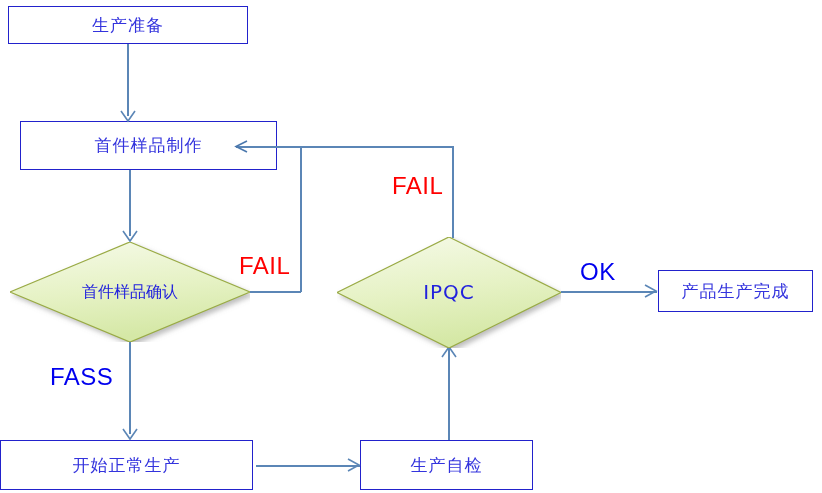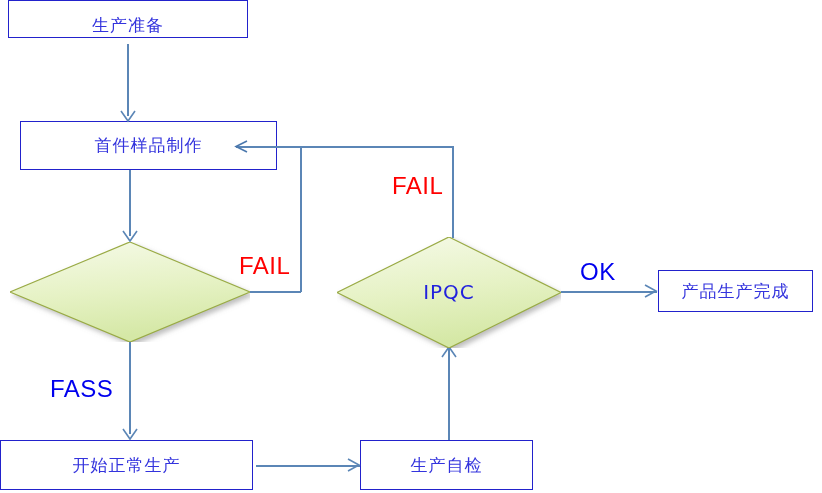--- a/index.html
+++ b/index.html
@@ -72,21 +72,21 @@
     z-index:3;
   }
   .lbl-fail{color:#ff0000;}
   .lbl-pass{color:#0000ee;}
 </style>
 </head>
 <body>
 
 <div id="canvas">
 
-  <div class="node-box" style="left:8px;top:0;width:240px;height:38px;align-items:flex-end;">
+  <div class="node-box" style="left:8px;top:6px;width:240px;height:38px;">
     <span>生产准备</span>
   </div>
 
   <div class="node-box" style="left:20px;top:121px;width:257px;height:49px;">
     <span>首件样品制作</span>
   </div>
 
   <div class="node-diamond" style="left:10px;top:242px;width:240px;height:100px;">
     <svg class="dia-shape" viewBox="0 0 240 100" preserveAspectRatio="none">
       <defs>
@@ -94,20 +94,21 @@
           <stop offset="0%" stop-color="#f6fae9"></stop>
           <stop offset="55%" stop-color="#e6f2c5"></stop>
           <stop offset="100%" stop-color="#d5e8a6"></stop>
         </linearGradient>
         <filter id="shA" x="-20%" y="-20%" width="150%" height="150%">
           <feDropShadow dx="3" dy="3" stdDeviation="2.5" flood-color="#7d7d7d" flood-opacity="0.5"></feDropShadow>
         </filter>
       </defs>
       <polygon points="120,0 240,50 120,100 0,50" fill="url(#gradA)" stroke="#9aab45" stroke-width="1.2" filter="url(#shA)"></polygon>
     </svg>
+    <span class="dia-text">首件样品确认</span>
   </div>
 
   <div class="node-diamond" style="left:337px;top:237px;width:224px;height:111px;">
     <svg class="dia-shape" viewBox="0 0 224 111" preserveAspectRatio="none">
       <defs>
         <linearGradient id="gradB" x1="0" y1="0" x2="0.25" y2="1">
           <stop offset="0%" stop-color="#f6fae9"></stop>
           <stop offset="55%" stop-color="#e6f2c5"></stop>
           <stop offset="100%" stop-color="#d5e8a6"></stop>
         </linearGradient>
@@ -184,17 +185,17 @@
   <div class="arrow" style="left:644px;top:284px;">
     <svg width="14" height="14" viewBox="0 0 14 14">
       <path d="M1 1 L12 7 L1 13" fill="none" stroke="#5b86b6" stroke-width="1.6"></path>
     </svg>
   </div>
 
   <div class="edge-label lbl-fail" style="left:239px;top:252px;">FAIL</div>
 
   <div class="edge-label lbl-fail" style="left:392px;top:172px;">FAIL</div>
 
-  <div class="edge-label lbl-pass" style="left:50px;top:363px;margin-top:12px;">FASS</div>
+  <div class="edge-label lbl-pass" style="left:50px;top:363px;">FASS</div>
 
   <div class="edge-label lbl-pass" style="left:580px;top:258px;text-align:center;">OK</div>
 
 </div>
 
 </body></html>

